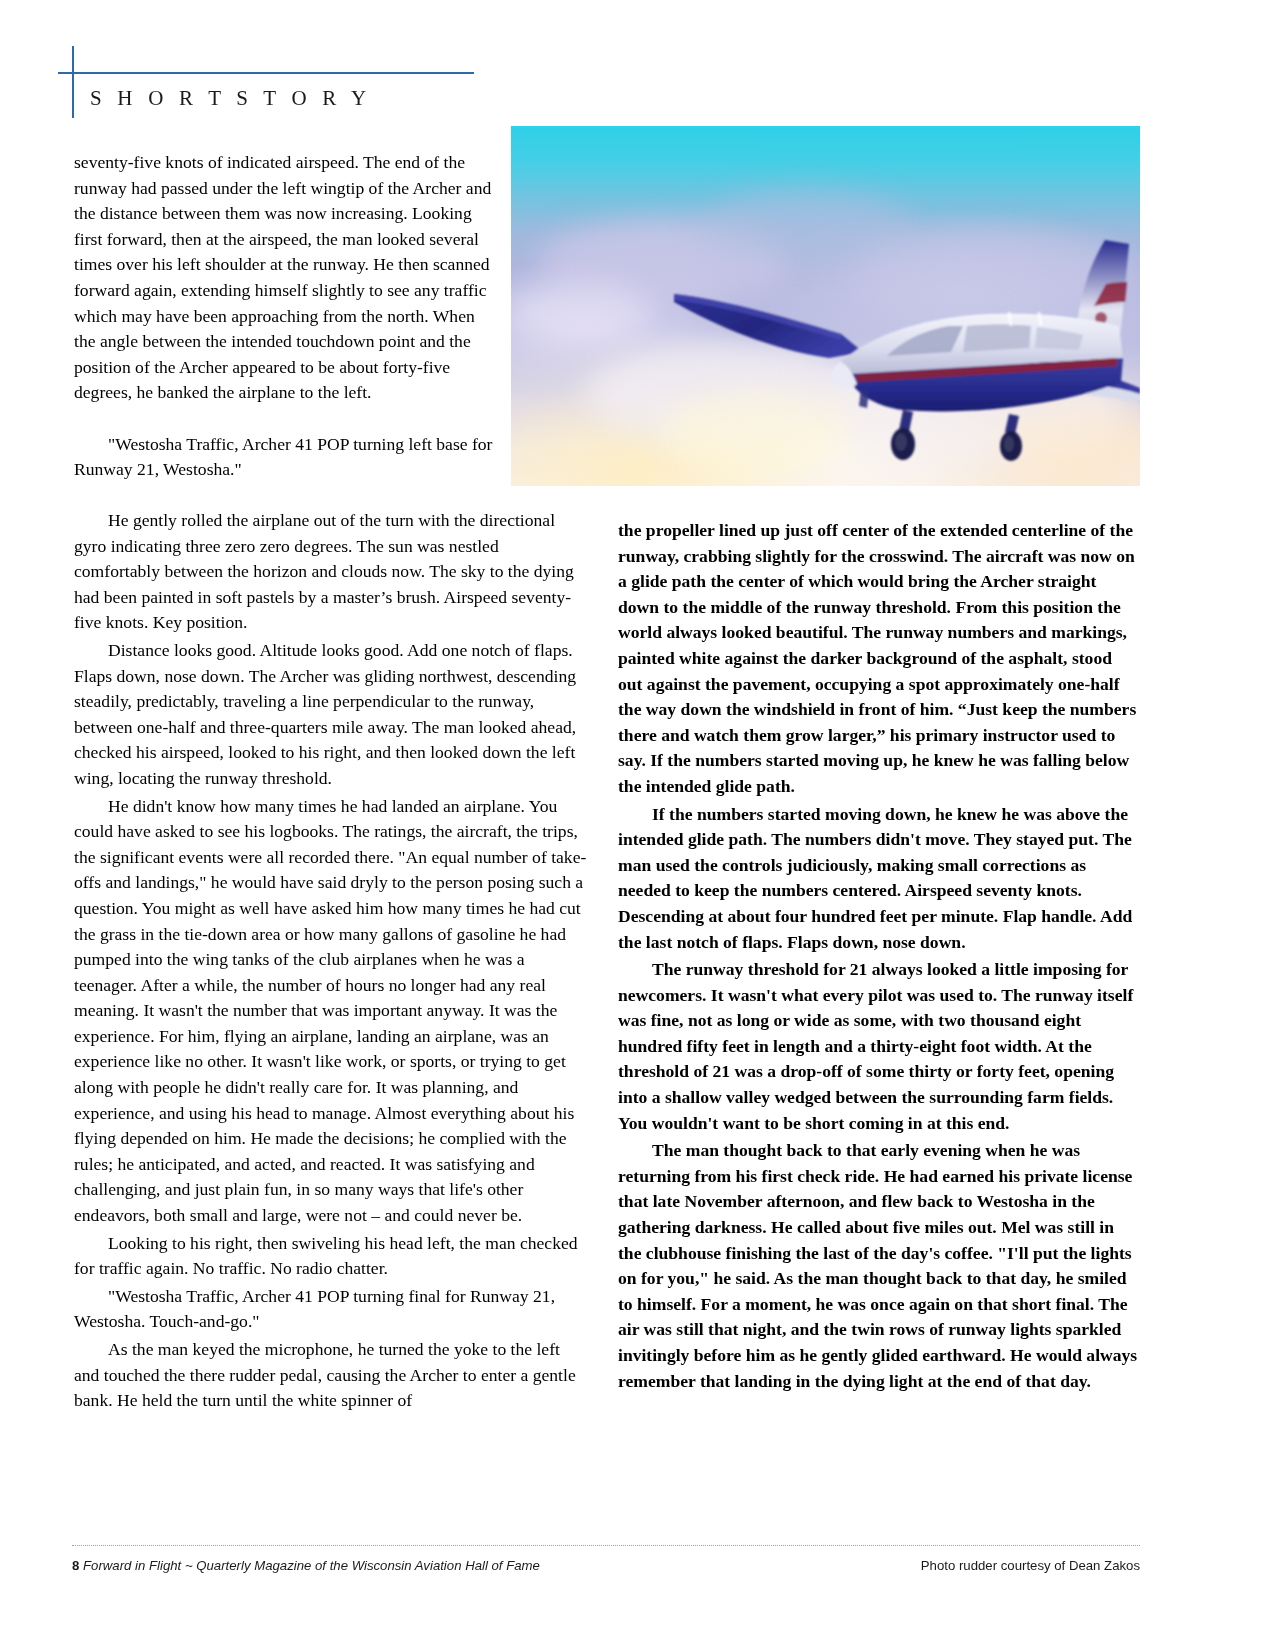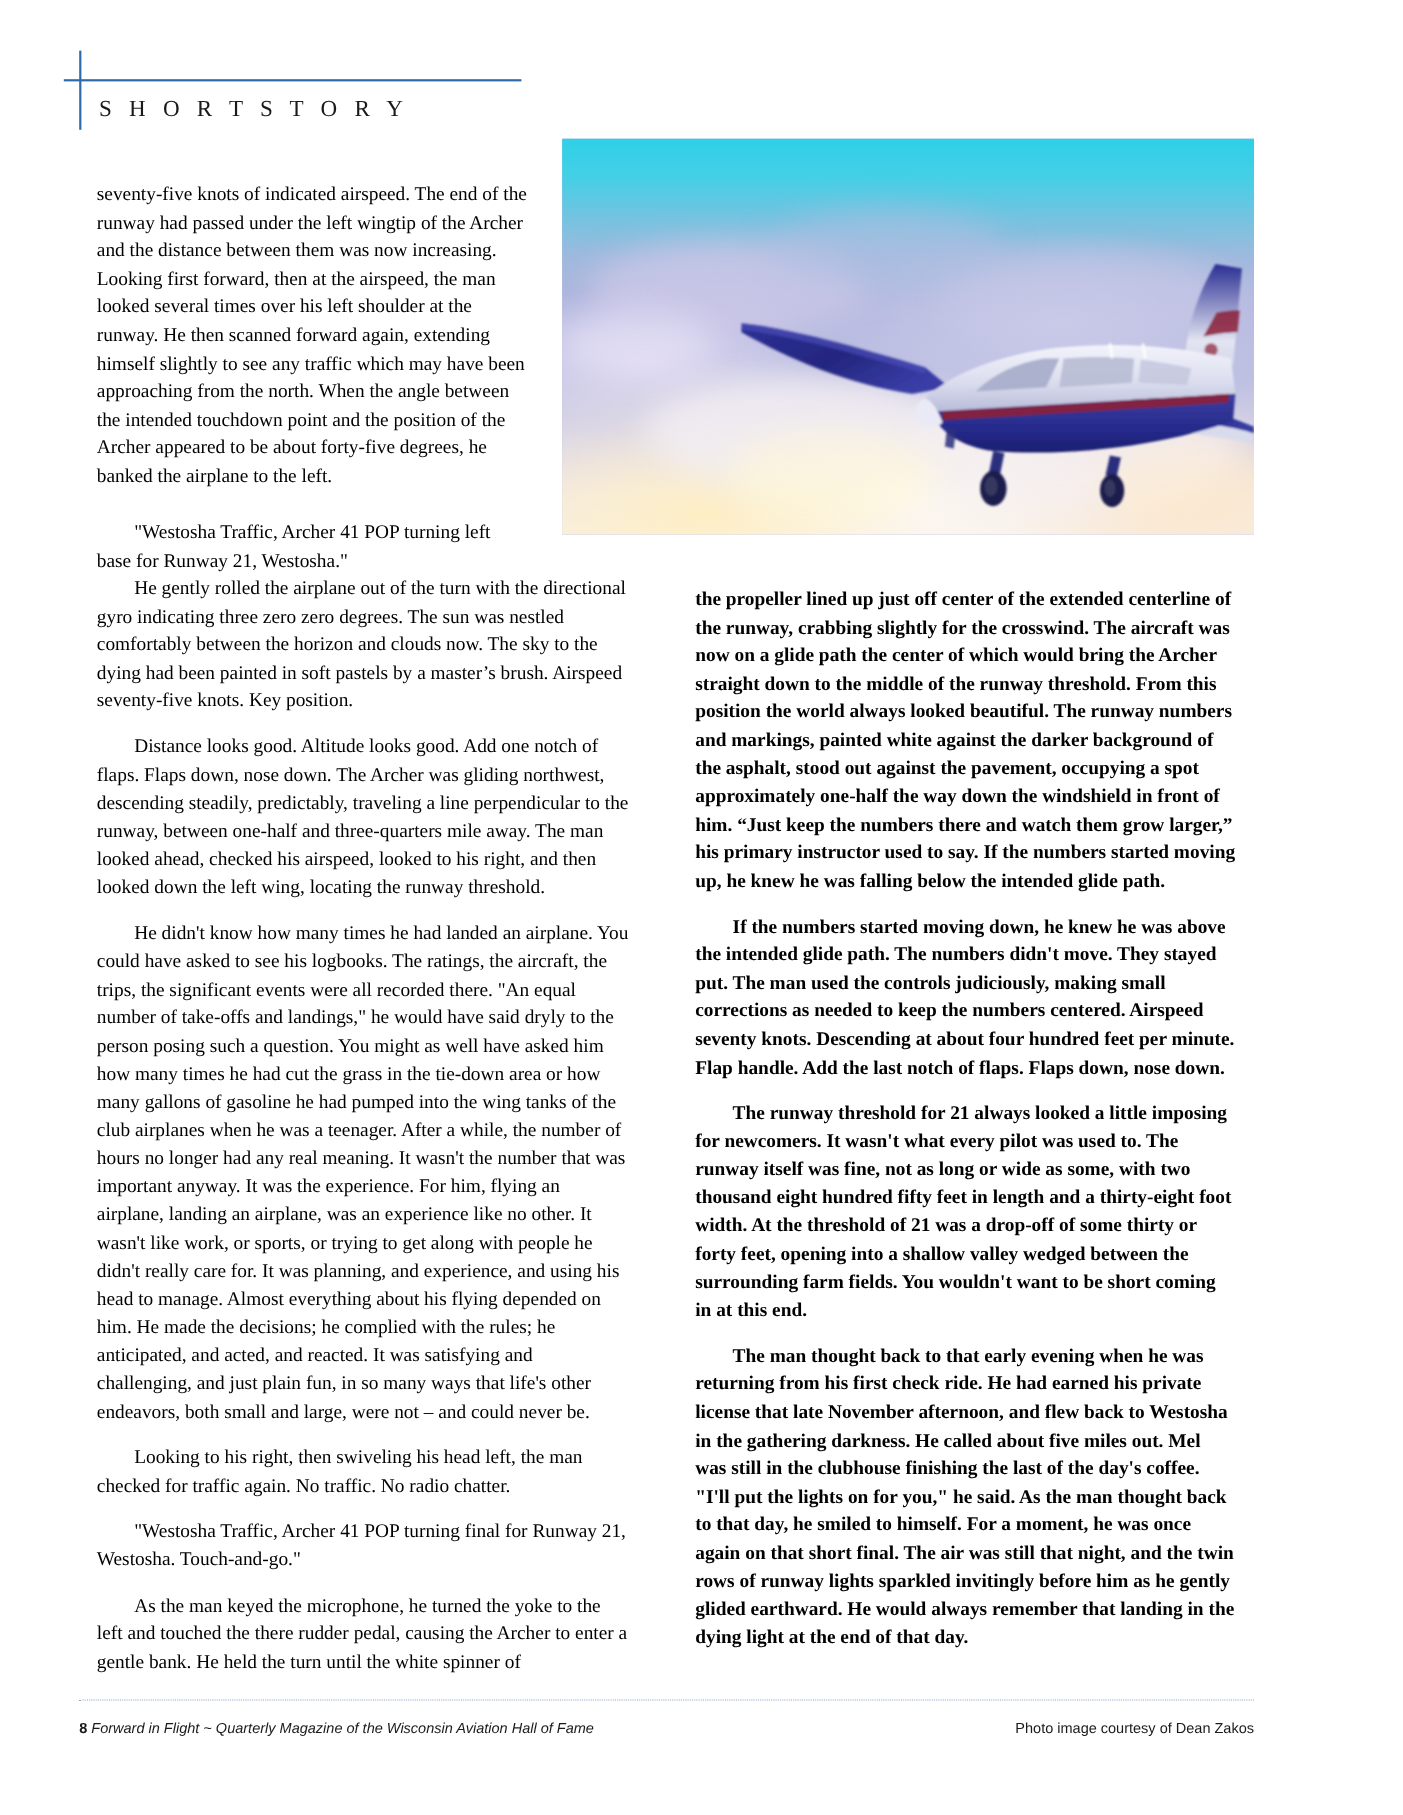--- a/index.html
+++ b/index.html
@@ -106,21 +106,21 @@
 
   .plane { position: absolute; left: 0; top: 0; width: 100%; height: 100%; }
 
   
   .body-text {
     font-size: 17.6px;
     line-height: 25.6px;
     text-align: left;
     color: #000;
   }
-  .body-text p { margin: 16px; }
+  .body-text p { margin: 2px; }
   .body-text p.ind { text-indent: 34px; }
 
   .col-top-left {
     position: absolute;
     left: 72px;
     top: 148px;
     width: 424px;
   }
   .col-left {
     position: absolute;
@@ -148,21 +148,20 @@
   .footer {
     position: absolute;
     left: 72px;
     top: 1558px;
     width: 1068px;
     height: 24px;
     font-family: "Liberation Sans", "DejaVu Sans", sans-serif;
     font-size: 13.2px;
     color: #1a1a1a;
     display: flex;
-    align-items: center;
     justify-content: space-between;
   }
   .footer-left { white-space: nowrap; }
   .footer-pageno { font-weight: bold; font-style: normal; }
   .footer-pub { font-style: italic; }
   .footer-right { white-space: nowrap; }
 </style>
 </head>
 <body>
 
@@ -279,16 +278,16 @@
     <p class="ind">If the numbers started moving down, he knew he was above the intended glide path.  The numbers didn't move.  They stayed put.  The man used the controls judiciously, making small corrections as needed to keep the numbers centered. Airspeed seventy knots.  Descending at about four hundred feet per minute.  Flap handle.  Add the last notch of flaps. Flaps down, nose down.</p>
     <p class="ind">The runway threshold for 21 always looked a little imposing for newcomers.  It wasn't what every pilot was used to.  The runway itself was fine, not as long or wide as some, with two thousand eight hundred fifty feet in length and a thirty-eight foot width.  At the threshold of 21 was a drop-off of some thirty or forty feet, opening into a shallow valley wedged between the surrounding farm fields.  You wouldn't want to be short coming in at this end.</p>
     <p class="ind">The man thought back to that early evening when he was returning from his first check ride.  He had earned his private license that late November afternoon, and flew back to Westosha in the gathering darkness.  He called about five miles out.  Mel was still in the clubhouse finishing the last of the day's coffee.  "I'll put the lights on for you," he said.  As the man thought back to that day, he smiled to himself.  For a moment, he was once again on that short final.  The air was still that night, and the twin rows of runway lights sparkled invitingly before him as he gently glided earthward.  He would always remember that landing in the dying light at the end of that day.</p>
   </div>
 
   <div class="footer-rule"></div>
   <div class="footer">
     <div class="footer-left">
       <span class="footer-pageno">8</span><span>&nbsp;</span><span class="footer-pub">Forward in Flight ~ Quarterly Magazine of the Wisconsin Aviation Hall of Fame</span>
     </div>
-    <div class="footer-right">Photo image courtesy of Dean Zakos</div>
+    <div class="footer-right">Photo rudder courtesy of Dean Zakos</div>
   </div>
 
 </div>
 
 </body></html>

